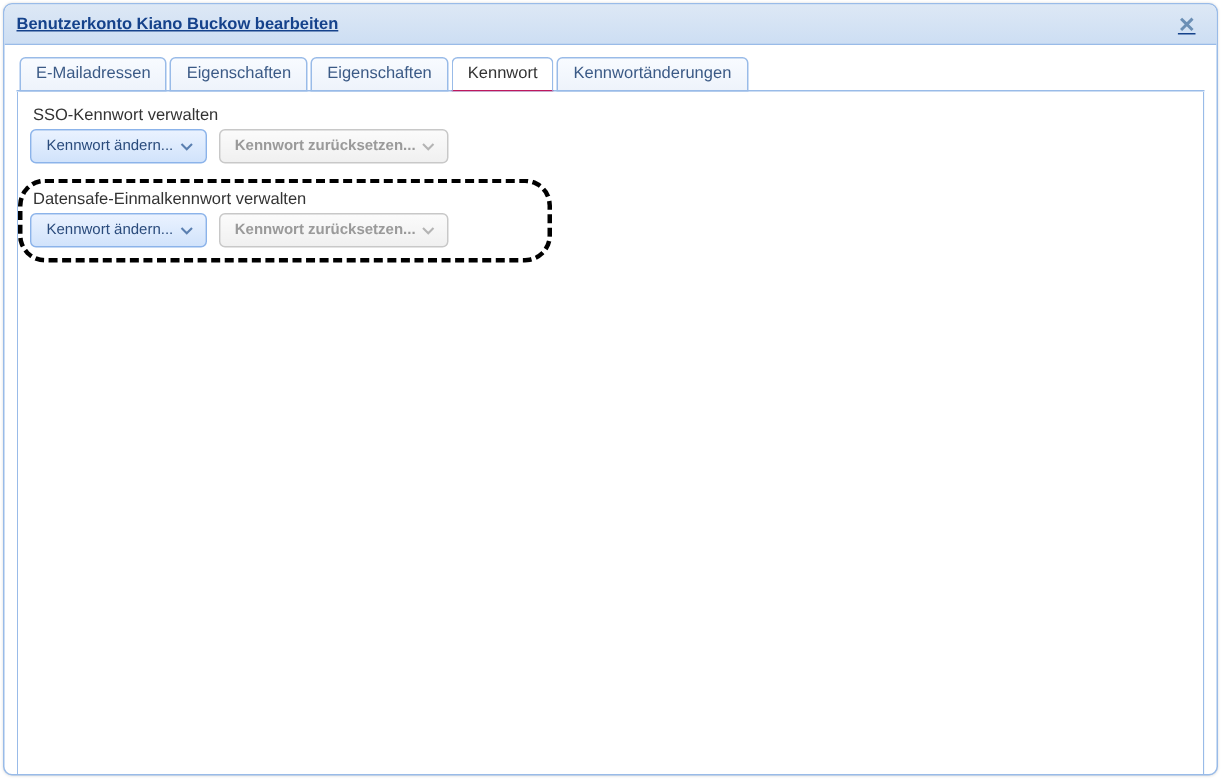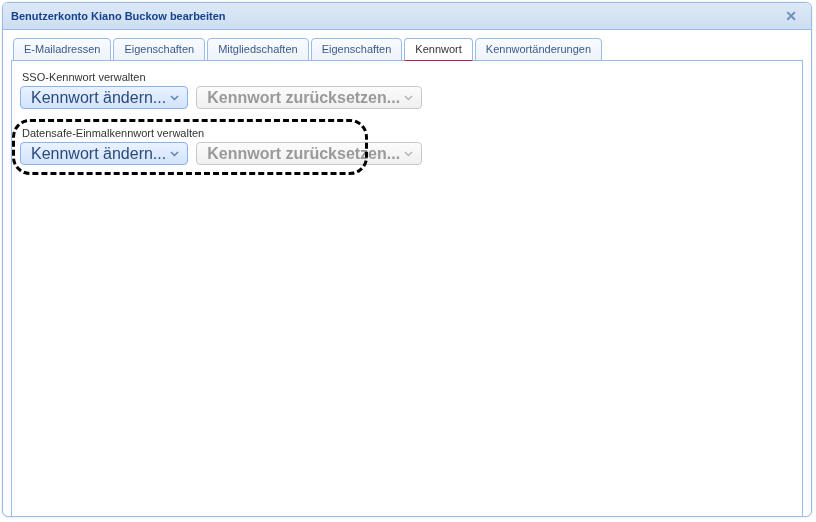--- a/index.html
+++ b/index.html
@@ -27,20 +27,21 @@
   .titlebar {
     background: linear-gradient(#dde8f5, #cddef3);
     border-bottom: 1px solid #99bbe8;
     padding: 6px 10px 6px 8px;
     font-weight: bold;
     color: #15428b;
     font-size: 11px;
     display: flex;
     align-items: center;
     justify-content: space-between;
+    text-decoration: underline;
   }
   .titlebar .close {
     color: #6b8fb5;
     font-size: 14px;
     line-height: 14px;
     cursor: pointer;
     padding: 0 4px;
   }
   .body {
     padding: 8px;
@@ -102,21 +103,21 @@
   .btn {
     display: inline-flex;
     align-items: center;
     gap: 4px;
     padding: 3px 8px 3px 10px;
     border: 1px solid #a3bae9;
     border-radius: 4px;
     background: linear-gradient(#ffffff, #ecf2fb);
     color: #2a4b7c;
     cursor: pointer;
-    font-size: 16px;
+    font-size: 10px;
     line-height: 15px;
   }
   .btn.primary {
     background: linear-gradient(#eaf2ff, #d1e3fb);
     border-color: #8bb3ea;
   }
   .btn.disabled {
     color: #9a9a9a;
     background: linear-gradient(#fbfbfb, #f0f0f0);
     border-color: #c8c8c8;
@@ -140,21 +141,20 @@
 <div class="window">
   <div class="titlebar">
     <span>Benutzerkonto Kiano Buckow bearbeiten</span>
     <span class="close">✕</span>
   </div>
   <div class="body">
 
     <div class="tabstrip">
       <div class="tab">E-Mailadressen</div>
       <div class="tab">Eigenschaften</div>
-      <div class="tab">Mitgliedschaften</div>
       <div class="tab">Eigenschaften</div>
       <div class="tab active">Kennwort</div>
       <div class="tab">Kennwortänderungen</div>
     </div>
 
     <div class="tabpanel">
 
       <div class="section">
         <div class="section-label">SSO-Kennwort verwalten</div>
         <div class="btn-row">

